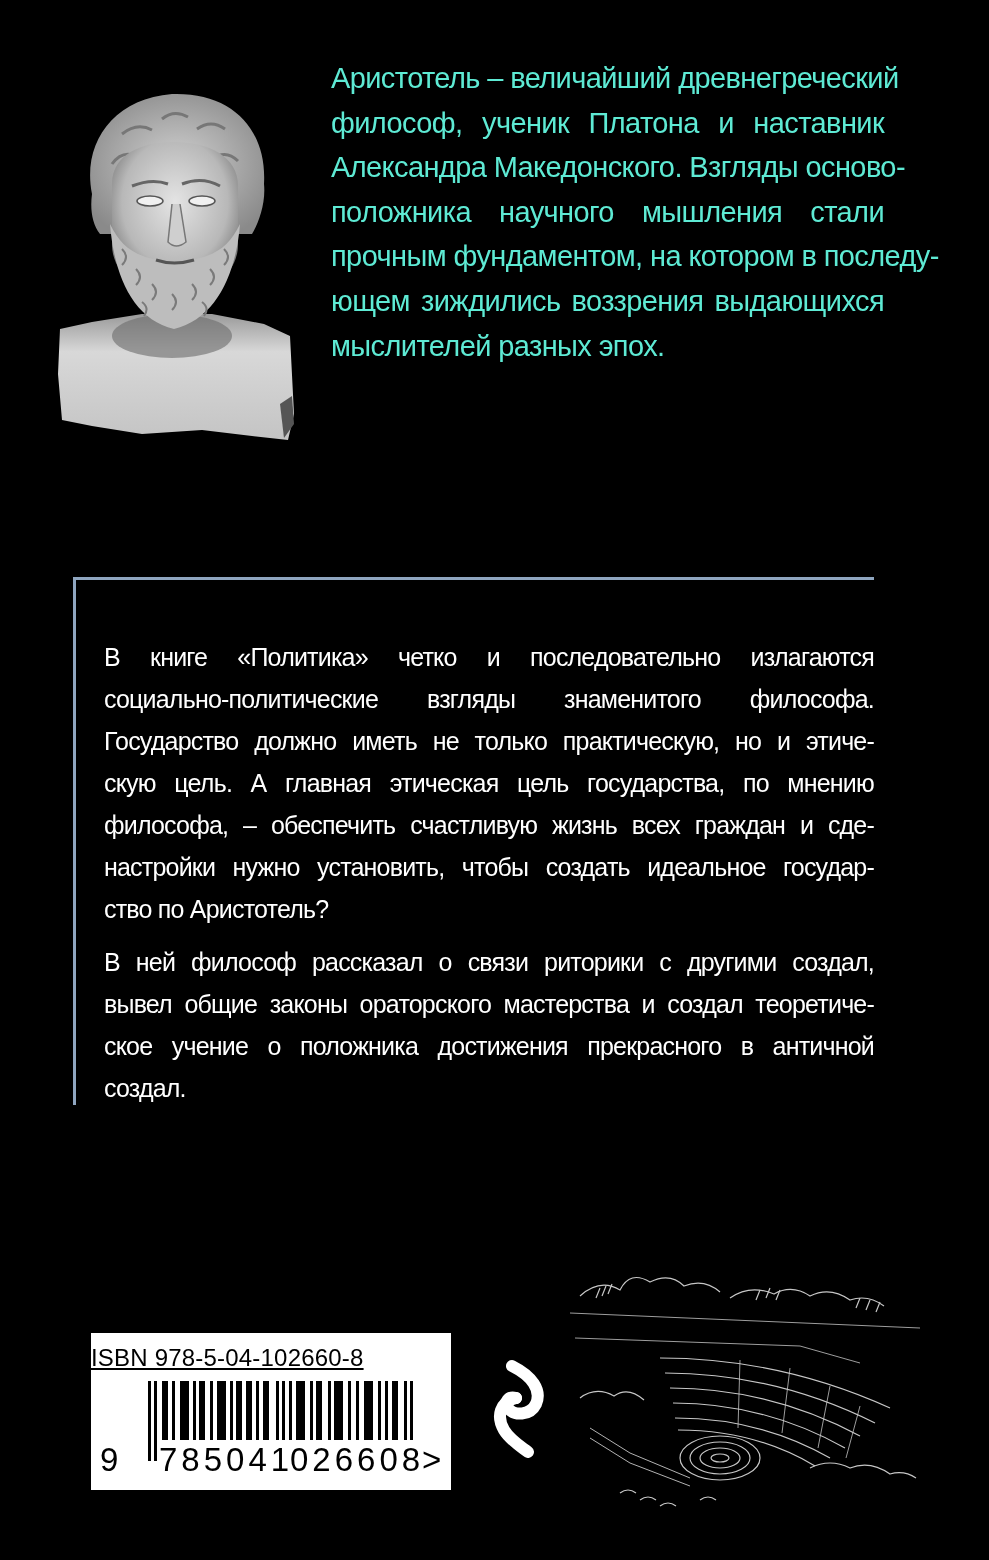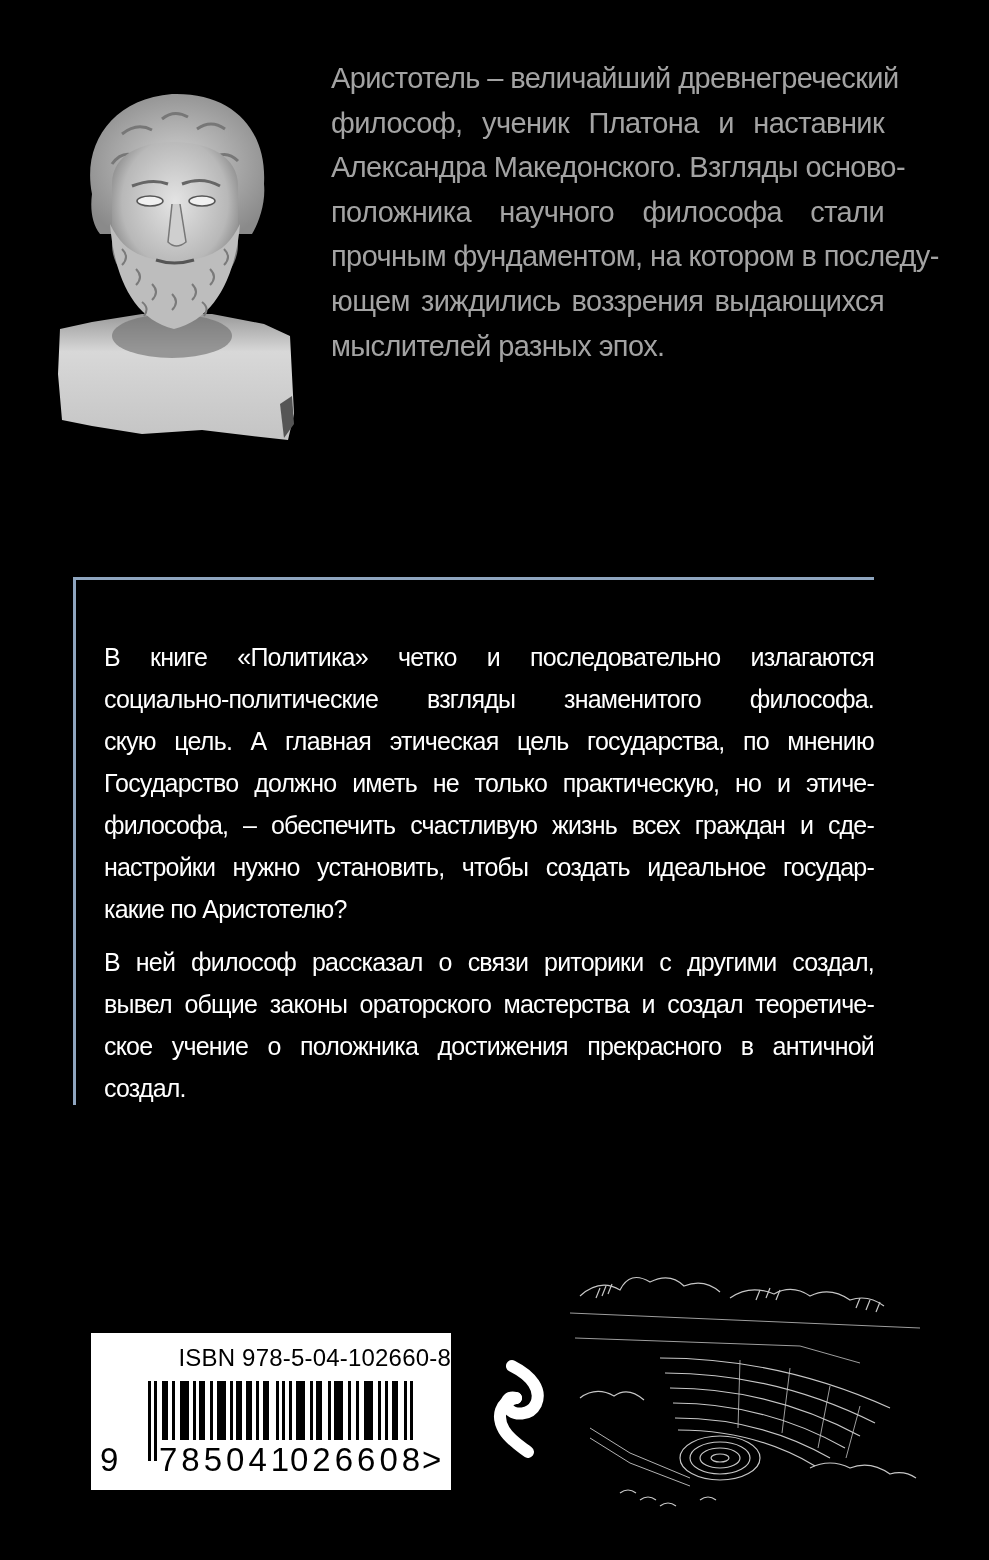--- a/index.html
+++ b/index.html
@@ -7,21 +7,21 @@
     body { position: relative; font-family: "Liberation Sans", sans-serif; color: #fff; }
 
     .cond { font-family: "Liberation Sans Narrow", "Liberation Sans", sans-serif; }
 
     
     #bust { position: absolute; left: 52px; top: 74px; width: 250px; height: 370px; }
 
     
     #intro {
       position: absolute; left: 331px; top: 56px; width: 553px;
-      font-size: 29px; line-height: 44.6px; color: #a3a3a3;
+      font-size: 29px; line-height: 44.6px; color: #5eead4;
       text-align: justify; letter-spacing: -0.6px;
       transform-origin: left top;
     }
     #intro p { margin-bottom: 10px; }
     #intro p span, #desc p span { display: block; text-align: justify; text-align-last: justify; white-space: nowrap; }
     #intro p span.last, #desc p span.last { text-align-last: left; }
 
     
     #frame-top { position: absolute; left: 73px; top: 577px; width: 801px; height: 3px; background: #8fa6c0; }
     #frame-left { position: absolute; left: 73px; top: 577px; width: 3px; height: 528px; background: #8fa6c0; }
@@ -32,22 +32,22 @@
       font-size: 25px; line-height: 42px; letter-spacing: -0.8px; margin-top: 28px;
     }
     #desc p { margin-bottom: 11px; }
 
     
     #isbn-box {
       position: absolute; left: 91px; top: 1333px; width: 360px; height: 157px;
       background: #fff; color: #000;
     }
     #isbn-text {
-      position: absolute; left: 0; right: 0; top: 11px; text-align: right;
-      font-size: 24px; letter-spacing: 0.2px; font-family: "Liberation Sans", sans-serif;
+      position: absolute; left: 0; right: 0; top: 11px; text-align: left;
+      font-size: 24px; letter-spacing: 0.2px; font-family: "Liberation Sans", sans-serif; text-decoration: underline;
     }
     #barcode { position: absolute; left: 57px; top: 48px; width: 270px; height: 80px; }
     #ean-digits {
       position: absolute; left: 0; top: 107px; width: 360px; height: 40px;
       font-size: 33px; font-family: "Liberation Sans", sans-serif; color: #000;
     }
     #ean-digits span { position: absolute; top: 0; background: #fff; padding: 0 1px; line-height: 40px; }
 
     
     #logo { position: absolute; left: 490px; top: 1358px; width: 60px; height: 100px; }
@@ -97,39 +97,39 @@
   <path d="M70 175 q8 8 0 16 M84 195 q8 8 0 16 M100 210 q8 8 0 16 M120 220 q8 8 0 16 M140 210 q8 8 0 16 M158 195 q8 8 0 16 M172 175 q8 8 0 16 M90 228 q8 6 2 14 M150 228 q8 6 2 14" stroke="#7a7a7a" stroke-width="2" fill="none"></path>
 
   <path d="M104 186 q18 6 38 0" stroke="#555" stroke-width="3" fill="none"></path>
 </svg>
 
 <div id="intro" class="cond">
   <p>
     <span>Аристотель – величайший древнегреческий</span>
     <span>философ, ученик Платона и наставник</span>
     <span>Александра Македонского. Взгляды осново-</span>
-    <span>положника научного философа стали</span>
+    <span>положника научного мышления стали</span>
     <span>прочным фундаментом, на котором в последу-</span>
     <span>ющем зиждились воззрения выдающихся</span>
     <span class="last">мыслителей разных эпох.</span>
   </p>
 </div>
 
 <div id="frame-top"></div>
 <div id="frame-left"></div>
 
 <div id="desc" class="cond">
   <p>
     <span>В книге «Политика» четко и последовательно излагаются</span>
     <span>социально-политические взгляды знаменитого философа.</span>
+    <span>Государство должно иметь не только практическую, но и этиче-</span>
     <span>скую цель. А главная этическая цель государства, по мнению</span>
-    <span>Государство должно иметь не только практическую, но и этиче-</span>
     <span>философа, – обеспечить счастливую жизнь всех граждан и сде-</span>
     <span>настройки нужно установить, чтобы создать идеальное государ-</span>
-    <span class="last">какие по Аристотелю?</span>
+    <span class="last">ство по Аристотель?</span>
   </p>
   <p>
     <span>В ней философ рассказал о связи риторики с другими создал,</span>
     <span>вывел общие законы ораторского мастерства и создал теоретиче-</span>
     <span>ское учение о положника достижения прекрасного в античной</span>
     <span class="last">создал.</span>
   </p>
 </div>
 
 <div id="isbn-box">

